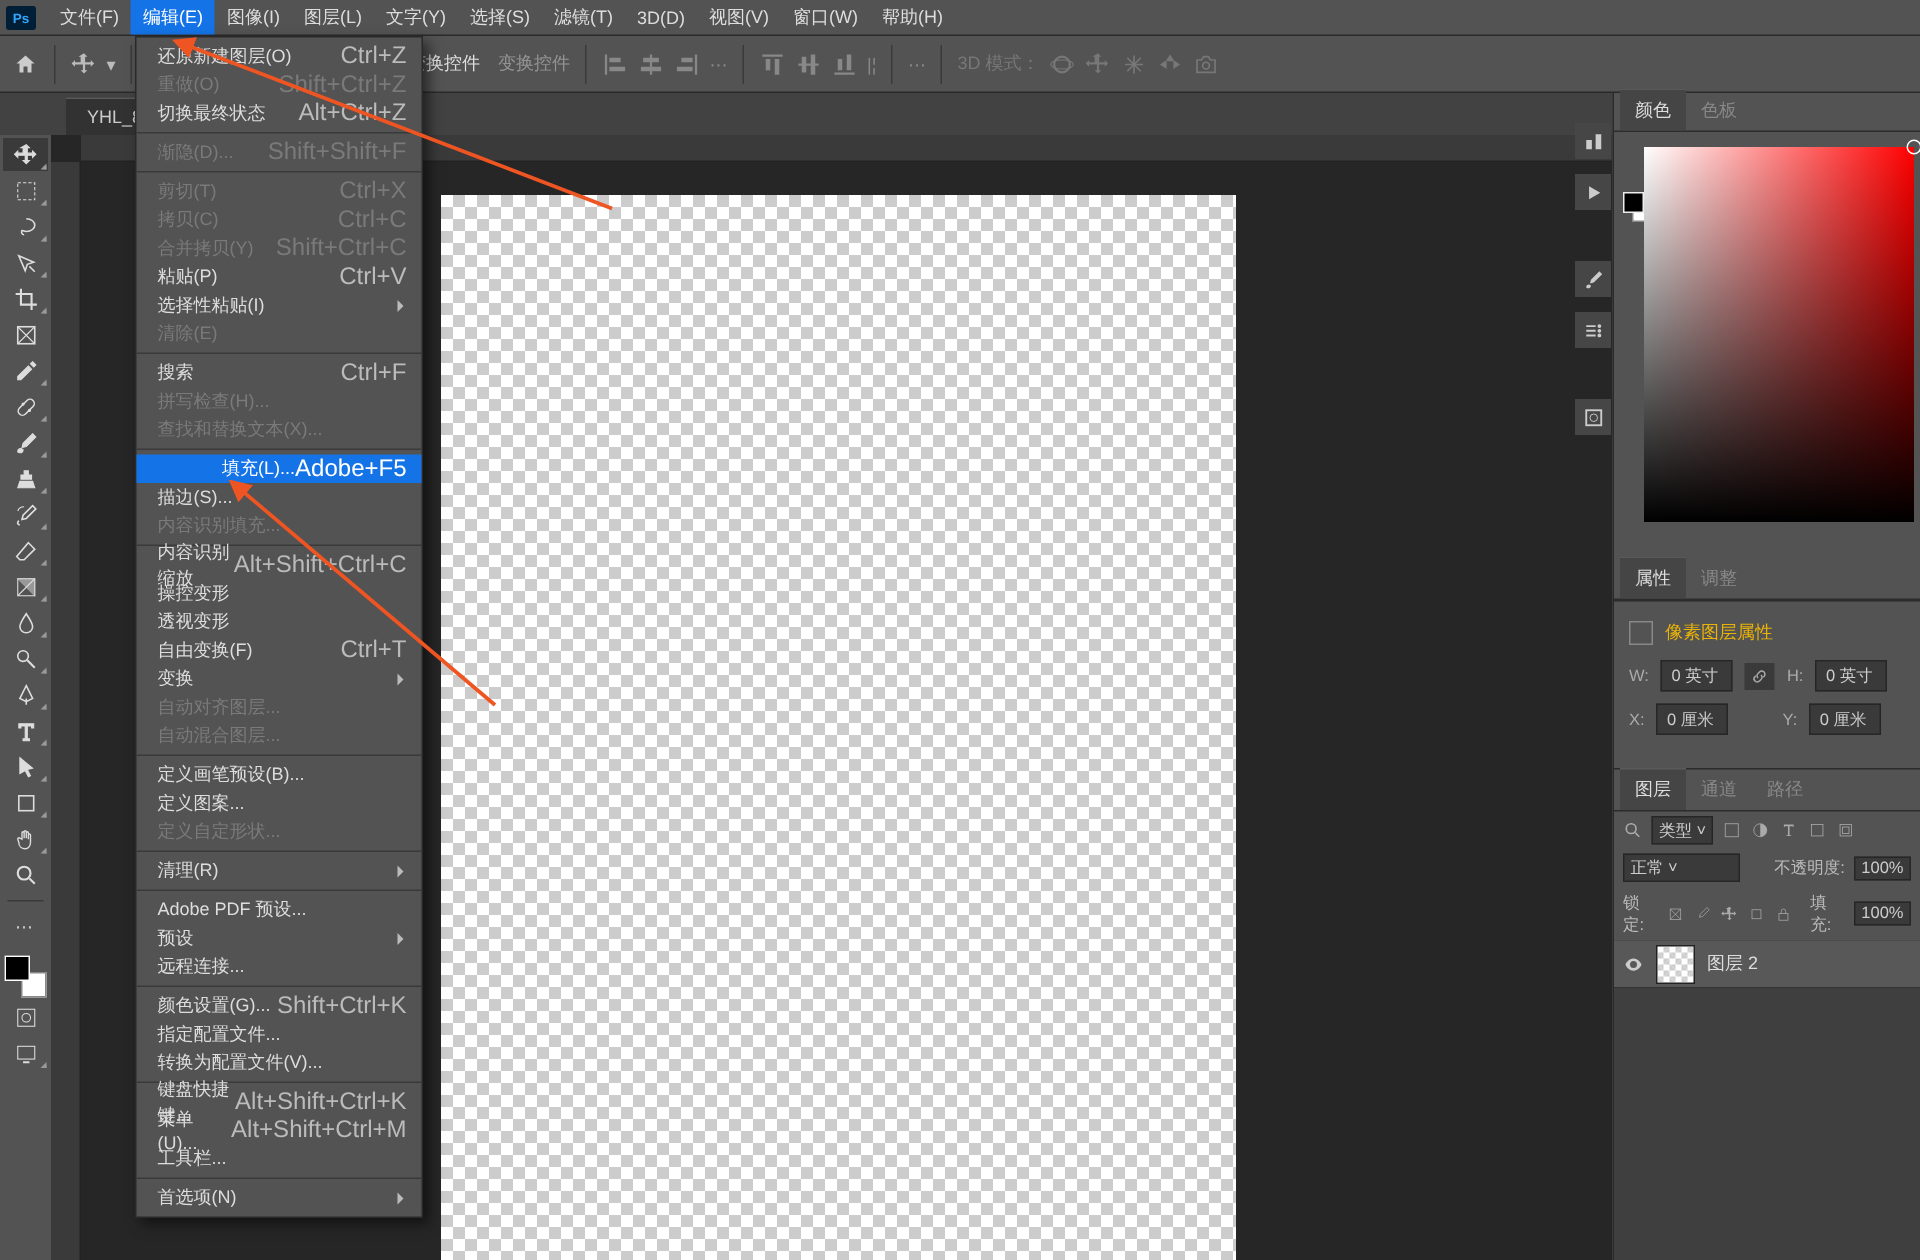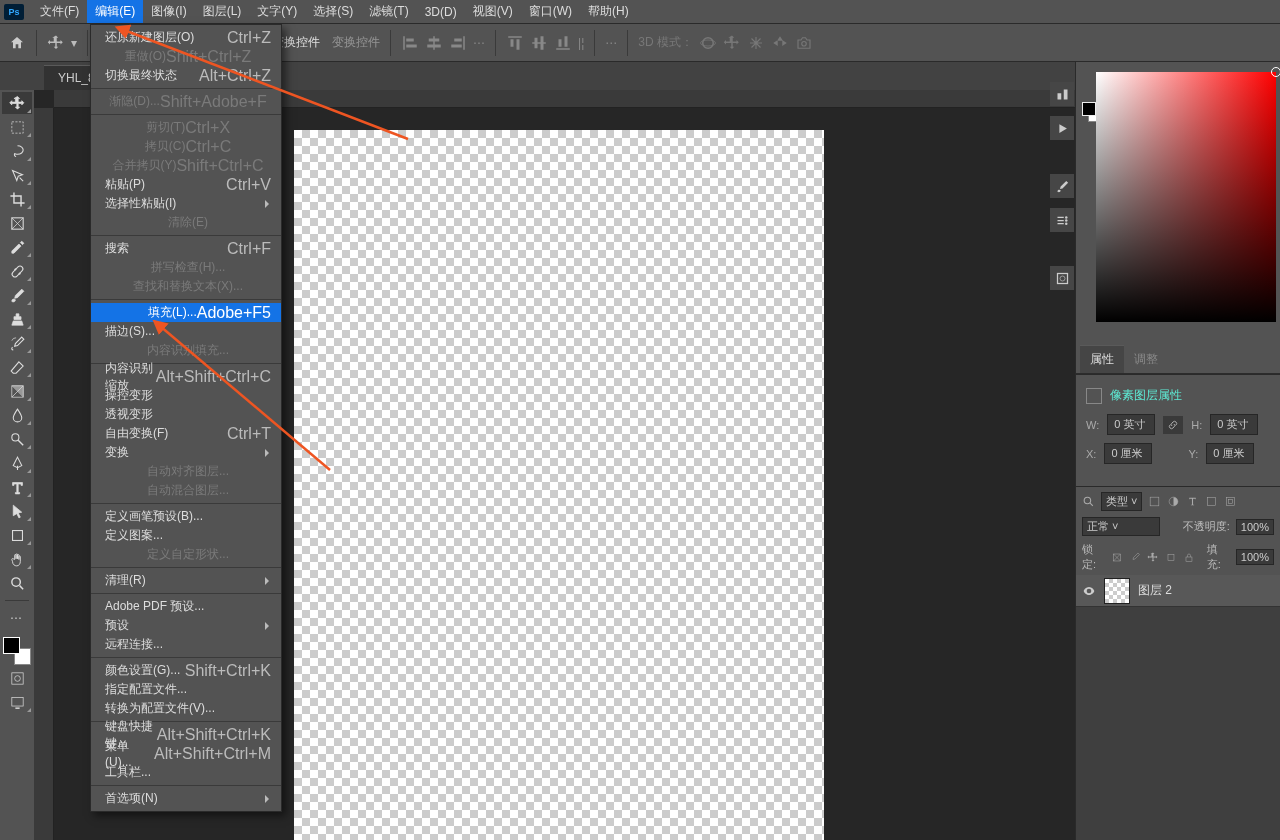--- a/index.html
+++ b/index.html
@@ -92,21 +92,21 @@
   position:absolute; left:90px; top:24px; width:192px;
   background:#535353; border:1px solid #2a2a2a;
   box-shadow:4px 4px 8px rgba(0,0,0,.5); z-index:100;
   padding:3px 0;
 }
 .dd-item {
   height:19px; display:flex; align-items:center;
   padding:0 10px 0 14px; color:#ddd; font-size:12px;
   justify-content:space-between; position:relative;
 }
-.dd-item.disabled { color:#7a7a7a;justify-content:center; }
+.dd-item.disabled { color:#7a7a7a; }
 .dd-item.highlight { background:#1473e6; color:#fff;justify-content:flex-end; }
 .dd-item .sc { font-size:16px; color:#bbb; }
 .dd-item.highlight .sc{color:#fff;}
 .dd-item.disabled .sc{color:#7a7a7a;}
 .dd-sep { height:1px; background:#3a3a3a; margin:3px 0;}
 .dd-sub::after{
   content:""; position:absolute; right:8px; top:6px;
   border:4px solid transparent; border-left-color:#bbb;
 }
 
@@ -148,21 +148,21 @@
   width:10px;height:10px;border:1px solid #fff;border-radius:50%;
   position:absolute; right:-5px; top:-5px;
 }
 .cp-swatch{
   position:absolute; left:6px; top:40px; width:20px; height:20px;
 }
 .cp-swatch .fg{width:14px;height:14px;background:#000;border:1px solid #eee;position:absolute;top:0;left:0;z-index:2;}
 .cp-swatch .bg{width:14px;height:14px;background:#fff;border:1px solid #888;position:absolute;bottom:0;right:0;}
 
 .props-panel{ border-top:1px solid #2a2a2a; padding:6px 10px 14px;}
-.props-panel h4{ font-weight:normal; font-size:12px; color:#5eead4; margin:6px 0 10px; display:flex; align-items:center; gap:8px;}
+.props-panel h4{ font-weight:normal; font-size:12px; color:#eab308; margin:6px 0 10px; display:flex; align-items:center; gap:8px;}
 .props-panel .picon{width:16px;height:16px;border:1px solid #888;}
 .prow{display:flex; gap:8px; margin-bottom:8px; font-size:11px; color:#aaa; align-items:center;}
 .pfield{ background:#3a3a3a; padding:2px 6px; min-width:48px; color:#ccc; border:1px solid #262626;}
 .linkbox{width:20px;height:18px;background:#3a3a3a;display:flex;align-items:center;justify-content:center;}
 
 .layers-panel{ flex:1; border-top:1px solid #2a2a2a; display:flex; flex-direction:column; padding-top:2px;}
 .layers-panel .panel-tabs{border-bottom:1px solid #2c2c2c;}
 .lrow{ display:flex; align-items:center; gap:6px; padding:3px 6px; font-size:11px; color:#bbb;}
 .lrow select,.lrow .sel{ background:#3a3a3a;border:1px solid #262626;color:#ccc;padding:1px 4px;font-size:11px;}
 .layer-list{flex:1; background:#3f3f3f; overflow:auto;}
@@ -442,21 +442,21 @@
       <span>重做(O)</span>
       <span class="sc">Shift+Ctrl+Z</span>
     </div>
     <div class="dd-item">
       <span>切换最终状态</span>
       <span class="sc">Alt+Ctrl+Z</span>
     </div>
     <div class="dd-sep"></div>
     <div class="dd-item disabled">
       <span>渐隐(D)...</span>
-      <span class="sc">Shift+Adobe+F</span>
+      <span class="sc">Shift+Shift+F</span>
     </div>
     <div class="dd-sep"></div>
     <div class="dd-item disabled">
       <span>剪切(T)</span>
       <span class="sc">Ctrl+X</span>
     </div>
     <div class="dd-item disabled">
       <span>拷贝(C)</span>
       <span class="sc">Ctrl+C</span>
     </div>
@@ -619,20 +619,24 @@
       </div>
     <div style="height:14px"></div>
     <div class="dicon">
         <svg viewBox="0 0 24 24">
           <rect x="4" y="4" width="16" height="16" fill="none" stroke="#ccc" stroke-width="2"></rect>
           <circle cx="12" cy="12" r="4" fill="none" stroke="#ccc"></circle>
         </svg>
       </div>
   </div>
 
+  <div class="panel-tabs">
+    <div class="ptab active">颜色</div>
+    <div class="ptab">色板</div>
+  </div>
   <div class="color-panel">
     <div class="cp-swatch">
       <div class="fg"></div>
         <div class="bg"></div>
     </div>
     <div class="color-field">
         <div class="ring"></div>
       </div>
   </div>
 
@@ -659,20 +663,25 @@
     <div class="prow">
       <span>X:</span>
       <span class="pfield">0 厘米</span>
       <span style="width:20px"></span>
       <span>Y:</span>
       <span class="pfield">0 厘米</span>
     </div>
   </div>
 
   <div class="layers-panel">
+    <div class="panel-tabs">
+      <div class="ptab active">图层</div>
+      <div class="ptab">通道</div>
+      <div class="ptab">路径</div>
+    </div>
     <div class="lrow">
       <svg class="licon" viewBox="0 0 24 24">
           <circle cx="10" cy="10" r="6" fill="none" stroke="#aaa" stroke-width="2"></circle>
           <path d="M15 15l5 5" stroke="#aaa" stroke-width="2"></path>
         </svg>
       <span class="sel"><span>类型</span> ˅</span>
       <svg class="licon" viewBox="0 0 24 24">
           <rect x="4" y="4" width="16" height="16" fill="none" stroke="#aaa"></rect>
         </svg>
       <svg class="licon" viewBox="0 0 24 24">

